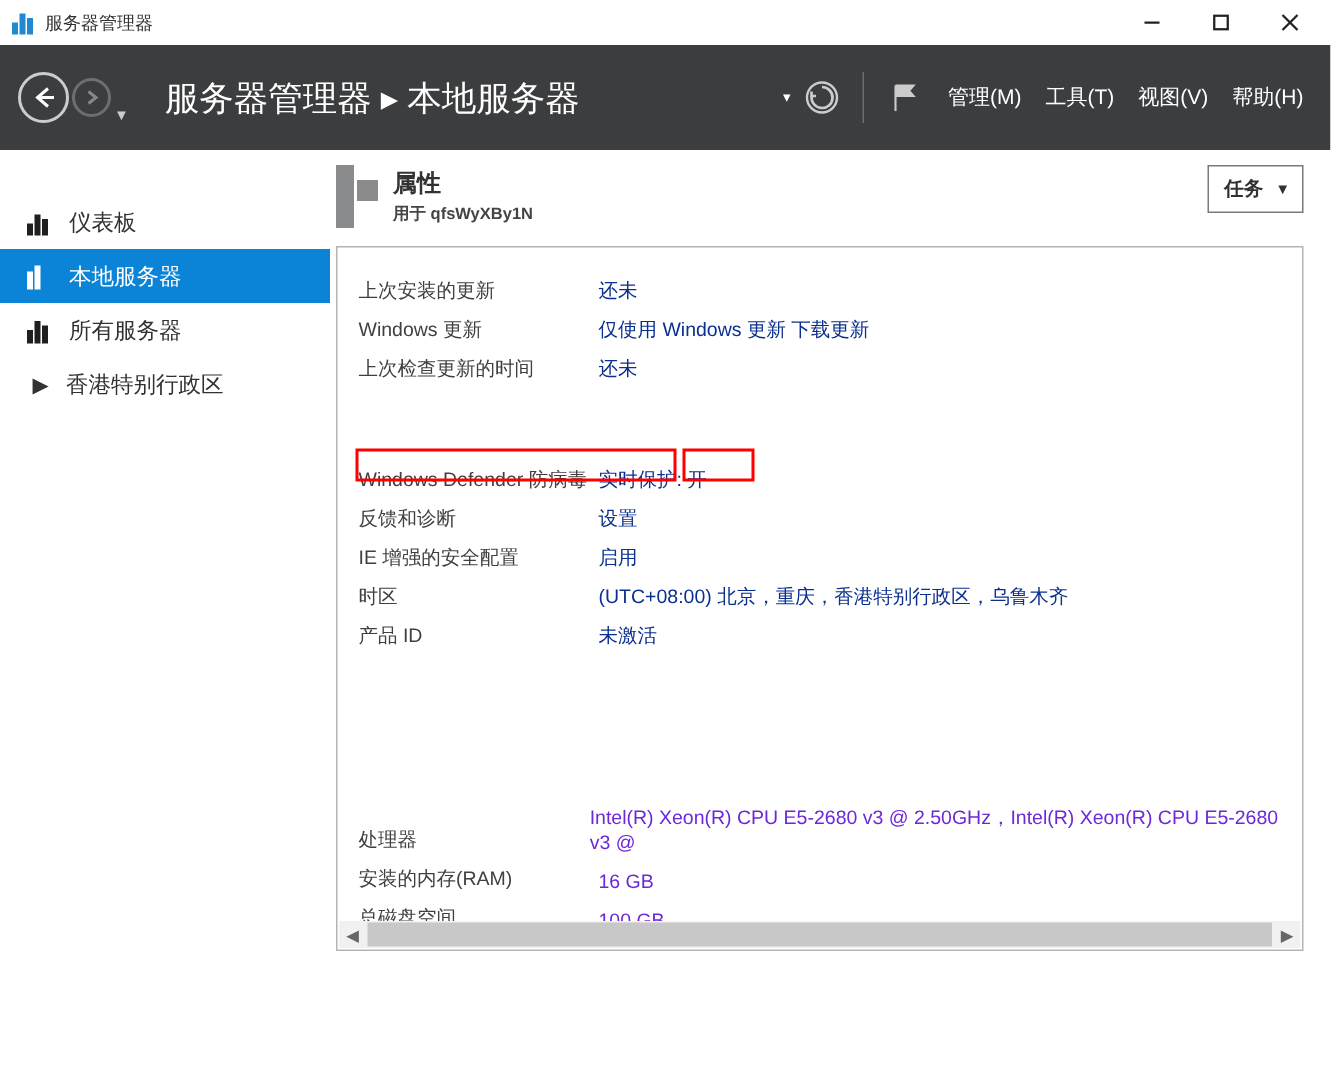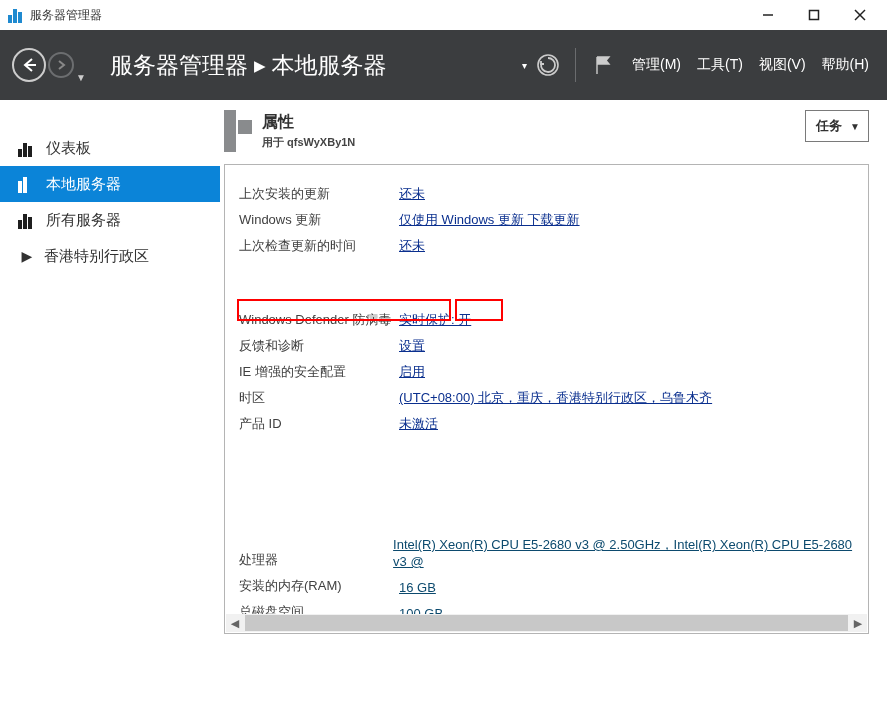--- a/index.html
+++ b/index.html
@@ -146,22 +146,22 @@
   .prop-inner {
     padding: 12px 0 0 14px;
   }
   .prop-row {
     display: flex;
     height: 26px;
     align-items: flex-end;
     font-size: 13px;
   }
   .prop-row .label { width: 160px; color: #404040; }
-  .prop-row .value { color: #0a2f8e; text-decoration: underline; }
-  .prop-row .value.plain { color: #0c4a6e; }
+  .prop-row .value { color: #0a2f8e; }
+  .prop-row .value.plain { color: #6d28d9; }
   .prop-gap { height: 48px; }
   .redbox {
     position: absolute;
     border: 2px solid #ff0000;
     pointer-events: none;
   }
   .redbox.r1 { left: 12px; top: 134px; width: 214px; height: 22px; }
   .redbox.r2 { left: 230px; top: 134px; width: 48px; height: 22px; }
 
   .scrollbar-h {

